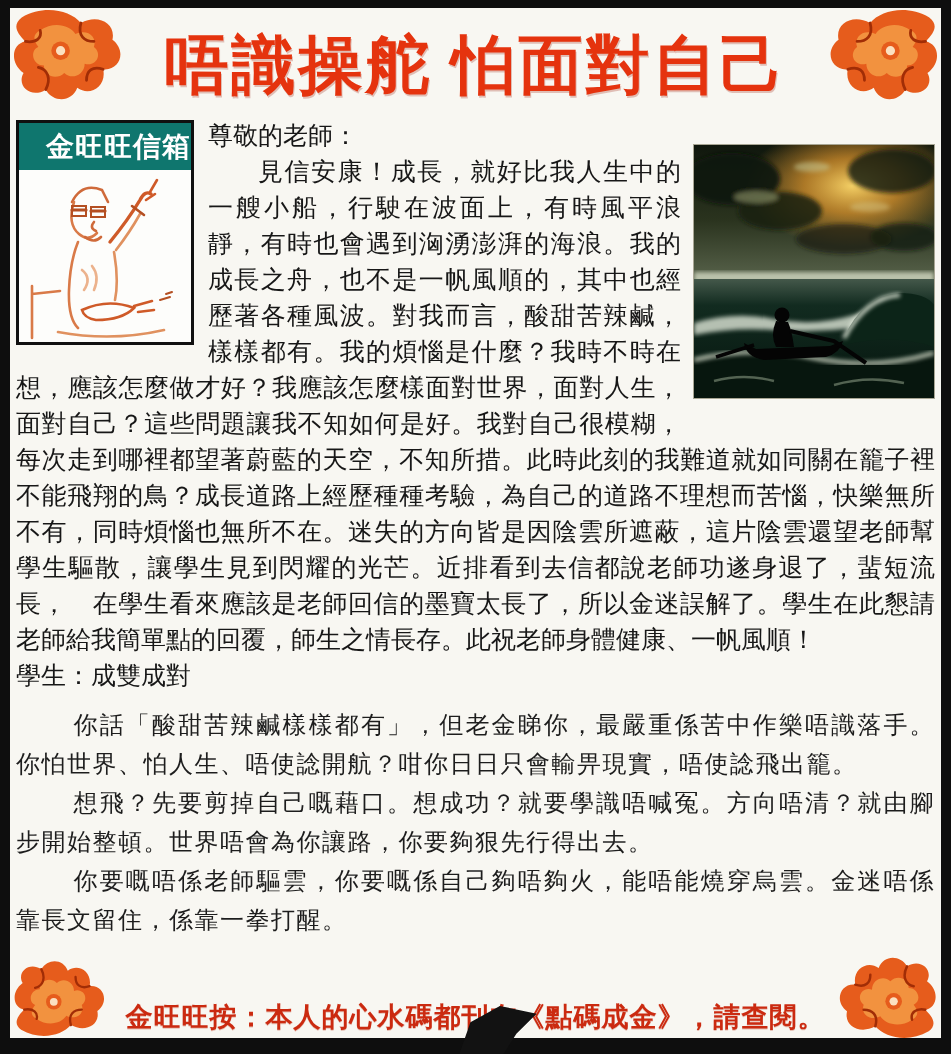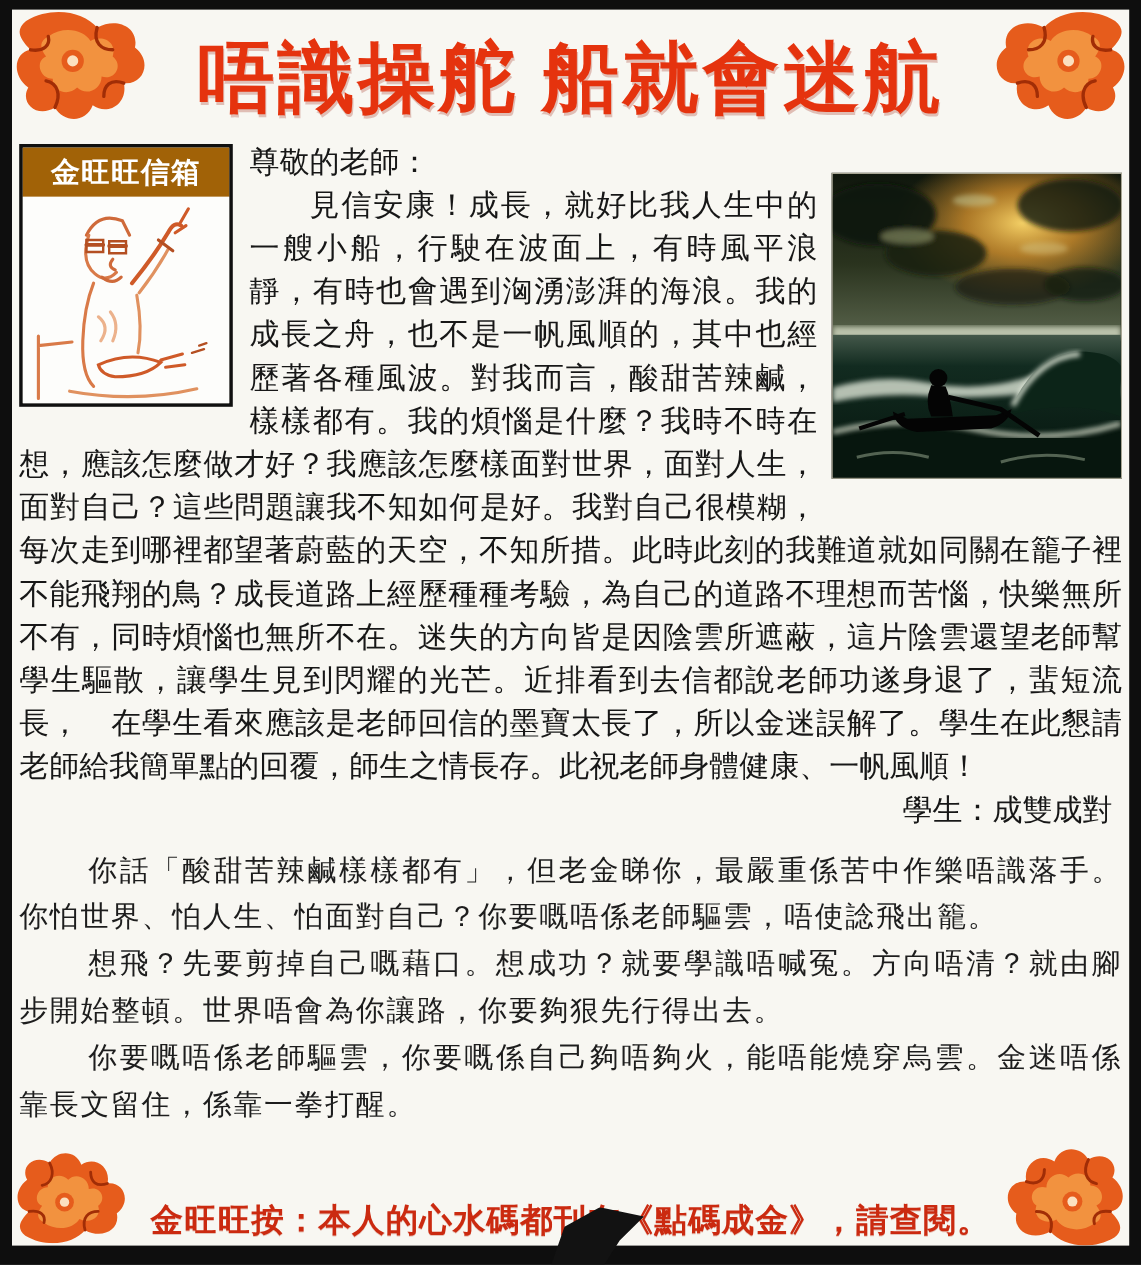--- a/index.html
+++ b/index.html
@@ -25,42 +25,42 @@
   }
 
   
   .content{position:relative;margin:4px 6px 0 6px;z-index:2;}
 
   .mailbox{
     float:left;width:172px;margin:2px 14px 8px 0;
     border:3px solid #101010;background:#fdfdfb;
   }
   .mailbox-header{
-    background:#a16207;color:#ffffff;text-align:center;
+    background:#0f766e;color:#ffffff;text-align:right;
     font-family:"Liberation Sans",sans-serif;
-    font-size:24px;font-weight:bold;padding:5px 0 4px 0;
+    font-size:28px;font-weight:bold;padding:5px 0 4px 0;
     letter-spacing:1px;
   }
   .mailbox-art{height:172px;background:#fdfdfb;}
   .mailbox-art svg{display:block;width:100%;height:100%;}
 
   .seapic{
     float:right;width:240px;height:253px;
     margin:26px 0 12px 12px;
     border:1px solid #a8a694;box-sizing:content-box;
     background:#0a130c;
   }
   .seapic svg{display:block;width:100%;height:100%;}
 
   .letter{font-size:25px;line-height:36px;color:#171717;text-align:justify;}
   .letter p{margin:0;}
   .letter .salutation{text-indent:0;}
   .letter .body{text-indent:2em;}
   .letter-signature{
-    text-align:right;padding-right:8px;font-size:25px;line-height:36px;
+    text-align:left;padding-right:8px;font-size:25px;line-height:36px;
     clear:none;color:#171717;
   }
 
   .reply{
     margin-top:12px;font-family:"DejaVu Serif",serif;
     font-size:24px;line-height:39px;letter-spacing:1.5px;color:#1d1d1d;
     text-align:justify;
   }
   .reply p{margin:0;text-indent:2.4em;}
   .reply .salutation{text-indent:0;}
@@ -112,21 +112,21 @@
     </svg>
   <svg class="orn orn-bl" viewBox="0 0 120 108">
       <use href="#orn-g"></use>
     </svg>
   <svg class="orn orn-br" viewBox="0 0 120 108">
       <use href="#orn-g"></use>
     </svg>
 
   <div class="inner">
 
-    <div class="title">唔識操舵 船就會迷航</div>
+    <div class="title">唔識操舵 怕面對自己</div>
 
     <div class="content">
 
       <div class="mailbox">
         <div class="mailbox-header">金旺旺信箱</div>
         <div class="mailbox-art">
           <svg viewBox="0 0 166 172" fill="none" stroke="#cf6a3a" stroke-width="2.6" stroke-linecap="round">
             <path d="M50,32 Q60,12 80,20 L86,32"></path>
             <path d="M52,32 Q45,54 57,64 Q66,72 75,63" stroke="#d97a48"></path>
             <path d="M50,40 h14 m5,1 h14" stroke="#b44f22" stroke-width="3.2"></path>
@@ -200,21 +200,21 @@
         </svg>
       </div>
 
       <div class="letter">
         <p class="salutation">尊敬的老師：</p>
         <p class="body">見信安康！成長，就好比我人生中的一艘小船，行駛在波面上，有時風平浪靜，有時也會遇到洶湧澎湃的海浪。我的成長之舟，也不是一帆風順的，其中也經歷著各種風波。對我而言，酸甜苦辣鹹，樣樣都有。我的煩惱是什麼？我時不時在想，應該怎麼做才好？我應該怎麼樣面對世界，面對人生，面對自己？這些問題讓我不知如何是好。我對自己很模糊，每次走到哪裡都望著蔚藍的天空，不知所措。此時此刻的我難道就如同關在籠子裡不能飛翔的鳥？成長道路上經歷種種考驗，為自己的道路不理想而苦惱，快樂無所不有，同時煩惱也無所不在。迷失的方向皆是因陰雲所遮蔽，這片陰雲還望老師幫學生驅散，讓學生見到閃耀的光芒。近排看到去信都說老師功遂身退了，蜚短流長，　在學生看來應該是老師回信的墨寶太長了，所以金迷誤解了。學生在此懇請老師給我簡單點的回覆，師生之情長存。此祝老師身體健康、一帆風順！</p>
       </div>
       <div class="letter-signature">學生：成雙成對</div>
 
       <div class="reply">
-        <p>你話「酸甜苦辣鹹樣樣都有」，但老金睇你，最嚴重係苦中作樂唔識落手。你怕世界、怕人生、怕面對自己？你要嘅唔係老師驅雲，唔使諗飛出籠。</p>
+        <p>你話「酸甜苦辣鹹樣樣都有」，但老金睇你，最嚴重係苦中作樂唔識落手。你怕世界、怕人生、唔使諗開航？咁你日日只會輸畀現實，唔使諗飛出籠。</p>
         <p>想飛？先要剪掉自己嘅藉口。想成功？就要學識唔喊冤。方向唔清？就由腳步開始整頓。世界唔會為你讓路，你要夠狠先行得出去。</p>
         <p>你要嘅唔係老師驅雲，你要嘅係自己夠唔夠火，能唔能燒穿烏雲。金迷唔係靠長文留住，係靠一拳打醒。</p>
 
       </div>
 
     </div>
 
     <div class="footer">金旺旺按：本人的心水碼都刊在《點碼成金》，請查閱。</div>
 
   </div>

